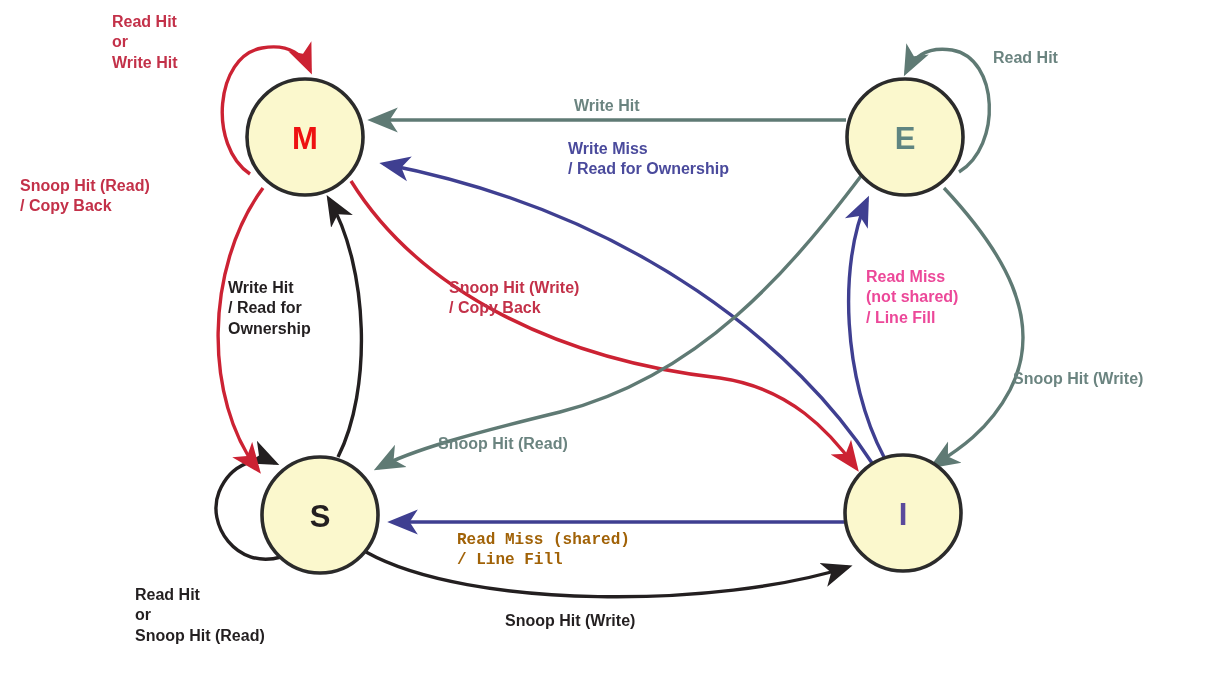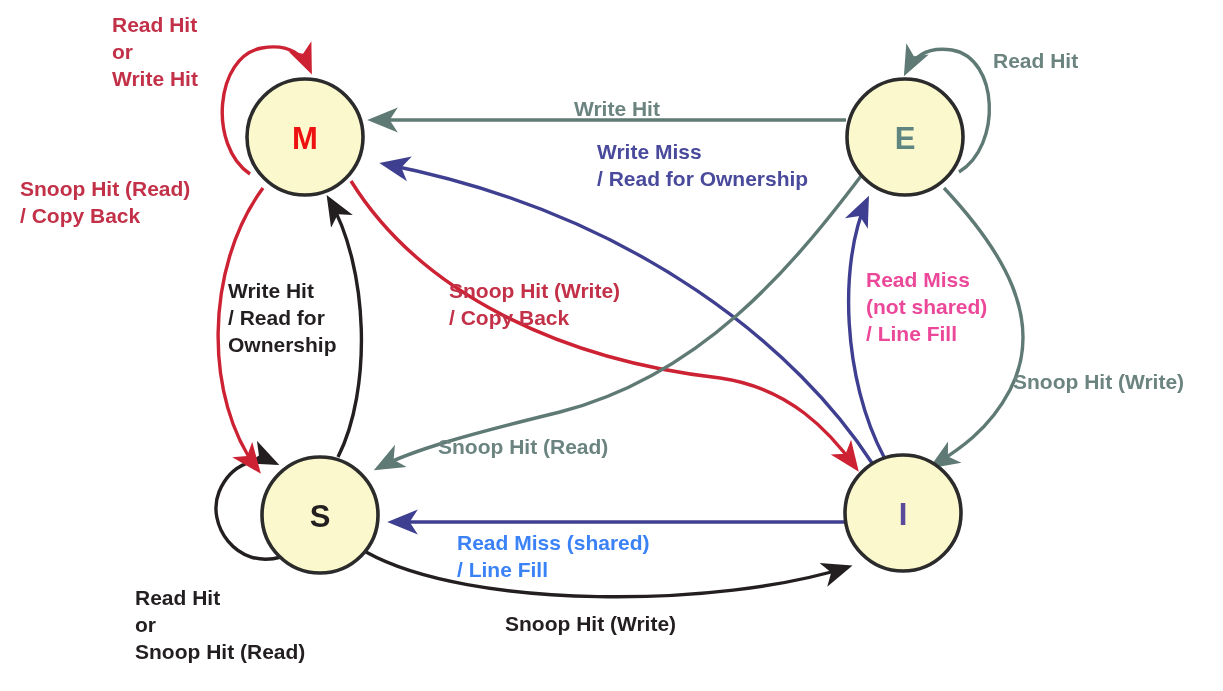--- a/index.html
+++ b/index.html
@@ -27,21 +27,21 @@
   .state-letter {
     font-family: "Liberation Sans", sans-serif;
     font-size: 31px;
     font-weight: bold;
     text-anchor: middle;
     dominant-baseline: central;
   }
   .lbl {
     position: absolute;
     font-family: "Liberation Sans", sans-serif;
-    font-size: 21px;
+    font-size: 16px;
     font-weight: bold;
     line-height: 1.28;
     white-space: pre;
   }
 </style>
 </head>
 <body>
 
 <div id="canvas">
 
@@ -108,39 +108,39 @@
 Write Hit</div>
 
   <div class="lbl" style="left:993px; top:48px; color:#6b8480;">Read Hit</div>
 
   <div class="lbl" style="left:135px; top:585px; color:#231f20;">Read Hit
 or
 Snoop Hit (Read)</div>
 
   <div class="lbl" style="left:574px; top:96px; color:#6b8480;">Write Hit</div>
 
-  <div class="lbl" style="left:568px; top:139px; color:#4a4a9c;margin-left:29px;">Write Miss
+  <div class="lbl" style="left:568px; top:139px; color:#4a4a9c;">Write Miss
 / Read for Ownership</div>
 
   <div class="lbl" style="left:20px; top:176px; color:#c33149;">Snoop Hit (Read)
 / Copy Back</div>
 
   <div class="lbl" style="left:228px; top:278px; color:#231f20;">Write Hit
 / Read for
 Ownership</div>
 
   <div class="lbl" style="left:449px; top:278px; color:#c33149;">Snoop Hit (Write)
 / Copy Back</div>
 
   <div class="lbl" style="left:438px; top:434px; color:#6b8480;">Snoop Hit (Read)</div>
 
   <div class="lbl" style="left:866px; top:267px; color:#ec4899;">Read Miss
 (not shared)
 / Line Fill</div>
 
   <div class="lbl" style="left:1013px; top:369px; color:#6b8480;">Snoop Hit (Write)</div>
 
-  <div class="lbl" style="left:457px; top:530px; color:#3b82f6;">Read Miss (shared)
+  <div class="lbl" style="left:457px; top:530px; color:#a16207;font-family:Liberation Mono, monospace;">Read Miss (shared)
 / Line Fill</div>
 
   <div class="lbl" style="left:505px; top:611px; color:#231f20;">Snoop Hit (Write)</div>
 
 </div>
 
 </body></html>

